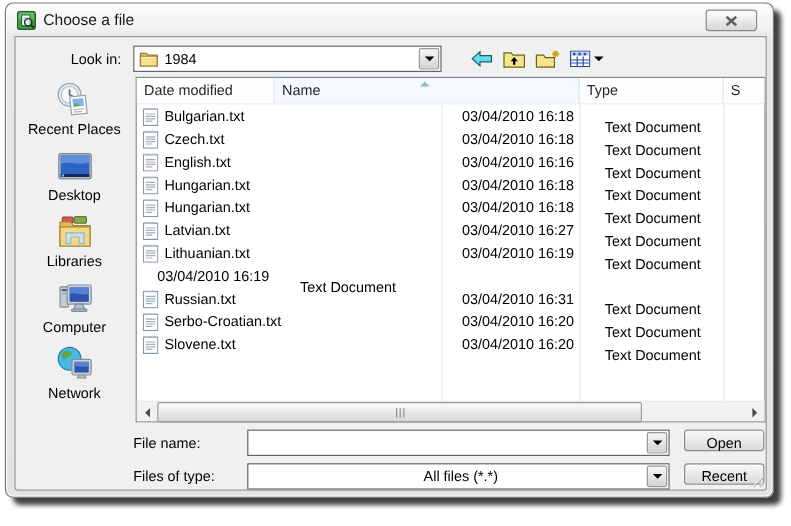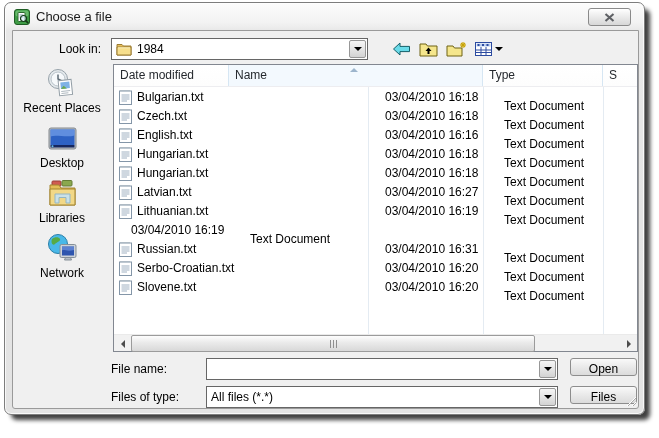--- a/index.html
+++ b/index.html
@@ -75,21 +75,21 @@
     border-bottom:4px solid transparent; border-left:4px solid #4d4d4d; }
   .hs-thumb { position:absolute; left:17px; top:0; width:404px; height:17px;
     border:1px solid #9b9b9b; border-radius:2px;
     background:linear-gradient(180deg,#fdfdfd,#eaeaea 45%,#d8d8d8);
     display:flex; align-items:center; justify-content:center; gap:2px; }
   .grip-line { width:1px; height:8px; background:#8f8f8f; }
 
   .fname-label { position:absolute; left:98px; top:331px; }
   .ftype-label { position:absolute; left:98px; top:359px; }
   .combo-fname { left:193px; top:327px; width:352px; height:22px; }
-  .combo-ftype { left:193px; top:355px; width:352px; height:22px; padding-left:4px; }
+  .combo-ftype { left:193px; top:355px; width:352px; height:22px; padding-left:4px;justify-content:center; }
   .fn-input { border:none; outline:none; flex:1; height:18px; margin-left:3px;
     font-family:"Liberation Sans",sans-serif; font-size:12px; background:transparent; }
 
   .btn { position:absolute; width:67px; height:18px; border:1px solid #8d8d8d;
     border-radius:3px; background:linear-gradient(180deg,#f9f9f9,#ebebeb 45%,#dbdbdb);
     text-align:center; line-height:21px; cursor:default; }
   .btn-open { left:557px; top:327px; }
   .btn-cancel { left:557px; top:355px; }
 
   .resize-grip { position:absolute; right:1px; bottom:1px; width:13px; height:13px; }
@@ -228,20 +228,35 @@
             <path d="M4 8 L13 8 L15 11 L29 11 L29 28 L4 28 Z" fill="#e3bd56" stroke="#a3842f"></path>
             <path d="M4 12 L29 12 L29 28 L4 28 Z" fill="#f2d887" stroke="#a3842f"></path>
             <path d="M9 17 L24 17 L24 26 L20 26 L20 20.5 L13 20.5 L13 26 L9 26 Z" fill="#c8e2ee" stroke="#8fb4c6" opacity="0.95"></path>
           </svg>
         </span>
         <span class="side-label">Libraries</span>
       </div>
       <div class="side-item">
         <span style="display:inline-flex;">
           <svg width="33" height="33" viewBox="0 0 33 33">
+            <rect x="4" y="7" width="7" height="17" rx="1" fill="#c3cad1" stroke="#858f98"></rect>
+            <rect x="5.5" y="9" width="4" height="1.6" fill="#33519e"></rect>
+            <rect x="5.5" y="12" width="4" height="1" fill="#9aa5ae"></rect>
+            <rect x="10" y="5.5" width="20" height="16" rx="1.5" fill="#ccd2d8" stroke="#858f98"></rect>
+            <rect x="12" y="7.5" width="16" height="12" fill="#2e55ae"></rect>
+            <path d="M12 7.5 h16 v5 C23 15 15 11 12 13 Z" fill="#6488d6" opacity="0.85"></path>
+            <path d="M17 21.5 L23 21.5 L24.5 25.5 L15.5 25.5 Z" fill="#b8c0c7" stroke="#858f98"></path>
+            <rect x="13.5" y="25.5" width="13" height="2" rx="1" fill="#aab3bb" stroke="#858f98"></rect>
+          </svg>
+        </span>
+        <span class="side-label">Computer</span>
+      </div>
+      <div class="side-item">
+        <span style="display:inline-flex;">
+          <svg width="33" height="33" viewBox="0 0 33 33">
             <circle cx="12" cy="12" r="9.5" fill="#49b8e8" stroke="#2a7fa8"></circle>
             <path d="M6 7 C9 4.5 13 5 14 7 C15 9 11 10 9 12 C7 14 4.5 11 6 7 Z" fill="#57aa44"></path>
             <path d="M15 13 C18 12 20 14 19 16.5 C18 19 14 18 14 15.5 Z" fill="#57aa44"></path>
             <rect x="14" y="12.5" width="16" height="13" rx="1.5" fill="#ccd2d8" stroke="#858f98"></rect>
             <rect x="16" y="14.5" width="12" height="9" fill="#2e55ae"></rect>
             <path d="M16 14.5 h12 v3.5 C21 20 18 17 16 18.5 Z" fill="#6488d6" opacity="0.85"></path>
             <path d="M19.5 25.5 L24.5 25.5 L25.5 28 L18.5 28 Z" fill="#b8c0c7" stroke="#858f98"></path>
           </svg>
         </span>
         <span class="side-label">Network</span>
@@ -491,21 +506,21 @@
 
     <span class="ftype-label">Files of type:</span>
     <div class="combo combo-ftype">
       <span>All files (*.*)</span>
       <div class="dd-btn">
         <span class="dd-arrow"></span>
       </div>
     </div>
 
     <div class="btn btn-open">Open</div>
-    <div class="btn btn-cancel">Files</div>
+    <div class="btn btn-cancel">Recent</div>
 
     <span class="resize-grip">
       <svg width="13" height="13" viewBox="0 0 13 13">
         <line x1="3" y1="12" x2="12" y2="3" stroke="#ffffff"></line>
         <line x1="4" y1="12" x2="12" y2="4" stroke="#a9a9a9"></line>
         <line x1="8" y1="12" x2="12" y2="8" stroke="#ffffff"></line>
         <line x1="9" y1="12" x2="12" y2="9" stroke="#a9a9a9"></line>
       </svg>
     </span>
 

